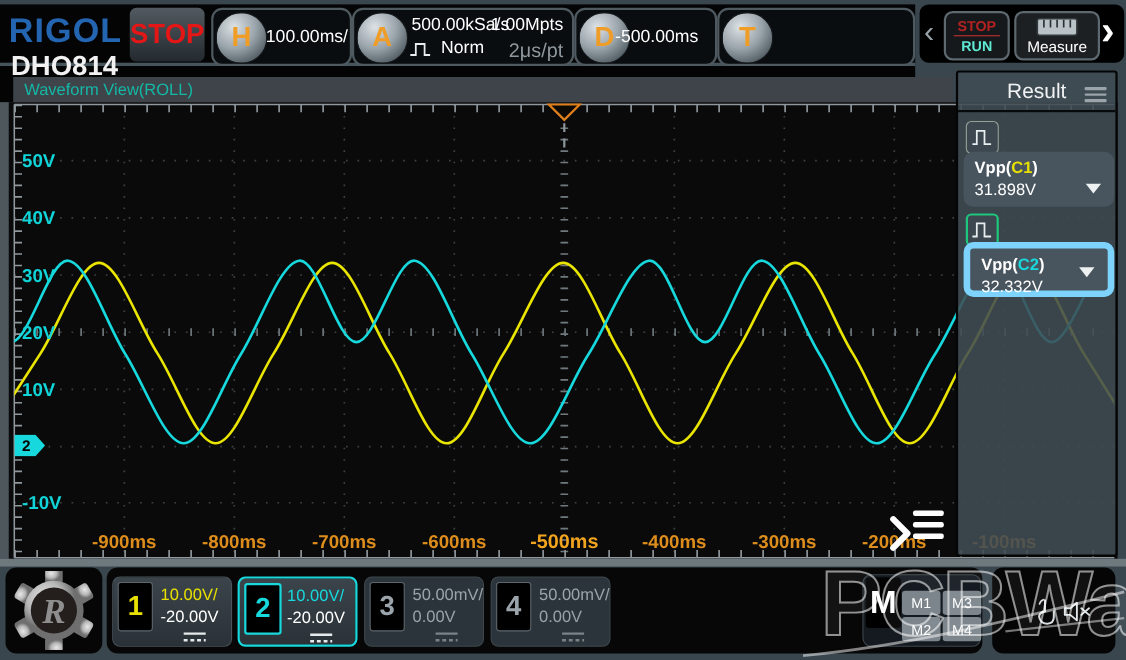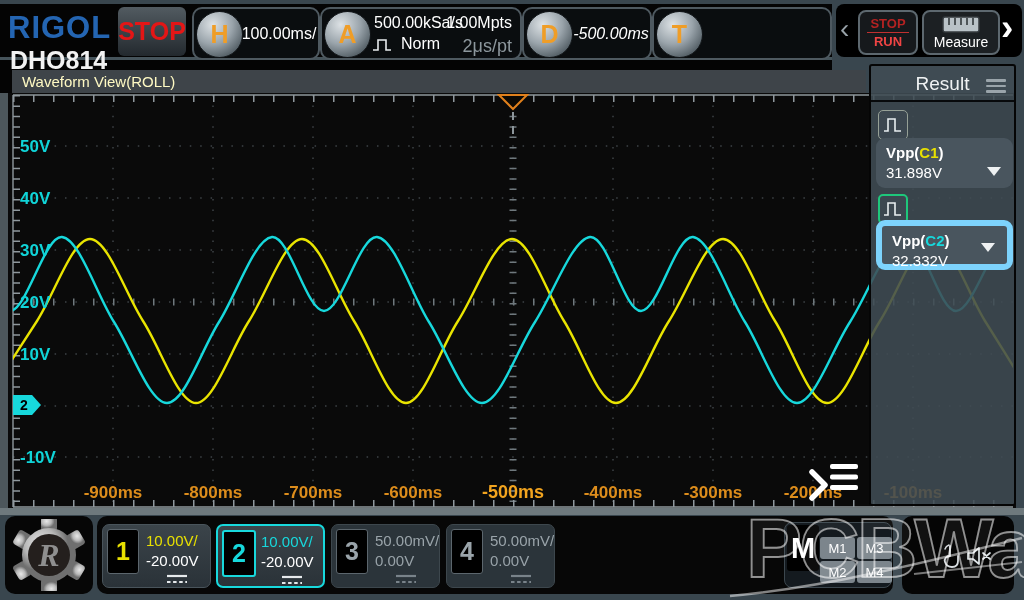--- a/index.html
+++ b/index.html
@@ -17,40 +17,40 @@
             font-size:25px;font-weight:bold;color:#e41616;}
   .tgroup{top:7px;height:49px;border:2px solid #4e5960;border-radius:10px;background:#0a0d0f;}
   .g-h{left:192px;width:124px;} .g-a{left:320px;width:198px;}
   .g-d{left:522px;width:126px;} .g-t{left:652px;width:176px;}
   .circ{position:absolute;left:2px;top:2px;width:45px;height:45px;border-radius:50%;
         background:radial-gradient(circle at 35% 28%,#dde2e5,#9aa4ab 45%,#566168 78%,#3a4349);
         border:1px solid #14181b;display:flex;align-items:center;justify-content:center;
         font-size:25px;font-weight:bold;color:#ef9d27;}
   .fval{position:absolute;top:0;height:49px;display:flex;align-items:center;font-size:16px;color:#fff;}
   .h-val{left:52px;width:66px;justify-content:center;}
-  .d-val{left:52px;width:70px;justify-content:center;font-style:italic;}
+  .d-val{left:38px;width:70px;justify-content:center;}
   .a-rate{left:52px;top:5px;position:absolute;font-size:16px;color:#fff;}
   .a-normrow{left:50px;top:26px;position:absolute;display:flex;align-items:flex-end;gap:5px;}
   .a-norm{font-size:16px;color:#fff;}
   .a-depth{right:8px;top:5px;position:absolute;font-size:16px;color:#fff;}
   .a-res{right:8px;top:27px;position:absolute;font-size:18px;color:#8d979d;}
   .nav-black{left:836px;top:4px;width:186px;height:53px;background:#000;border-radius:8px;}
   .chev-l{left:840px;top:15px;font-size:28px;color:#98a2a8;line-height:28px;}
   .chev-r{left:1001px;top:9px;font-size:37px;font-weight:bold;color:#fff;line-height:38px;}
   .runstop{left:858px;top:10px;width:56px;height:41px;border:2px solid #5d686f;border-radius:8px;
            display:flex;flex-direction:column;align-items:center;justify-content:center;background:#16191c;}
   .runstop .t{font-size:13px;font-weight:bold;color:#b42222;line-height:15px;}
-  .runstop .b{font-size:13px;font-weight:bold;color:#ef4444;line-height:15px;border-top:1.5px solid #c03030;
+  .runstop .b{font-size:13px;font-weight:bold;color:#5eead4;line-height:15px;border-top:1.5px solid #c03030;
               width:42px;text-align:center;padding-top:1px;margin-top:1px;}
   .measure-btn{left:922px;top:10px;width:74px;height:41px;border:2px solid #5d686f;border-radius:8px;
                background:#1c2023;display:flex;flex-direction:column;align-items:center;justify-content:center;gap:2px;}
   .measure-btn .lab{font-size:14px;color:#fff;line-height:15px;text-align:center;}
 
   
-  .tab{left:12px;top:70px;width:854px;height:31px;background:#3e4449;color:#fef9c3;
+  .tab{left:12px;top:70px;width:854px;height:31px;background:#3e4449;color:#14b8a6;
        font-size:15px;line-height:23px;padding-left:10px;box-sizing:border-box;}
   .left-strip{left:0;top:93px;width:8px;height:415px;background:#4d575c;}
   .plot-bg{left:8px;top:93px;width:1008px;height:415px;background:#0a0a0a;}
   #scope-svg{left:0;top:0;width:1024px;height:600px;pointer-events:none;}
   .grid{stroke:#3e4347;stroke-width:1.5;stroke-dasharray:1.5 8.9;}
   .tickline{stroke:#6f787d;stroke-width:7;}
   .edge{stroke:#8f989d;stroke-width:1.4;}
   .edgetick{stroke:#8f989d;stroke-width:7;}
   .trigdash{stroke:#8d969b;stroke-width:2;stroke-dasharray:8 6;}
   .trigtri{fill:#0d0a05;stroke:#e0801c;stroke-width:2;}

